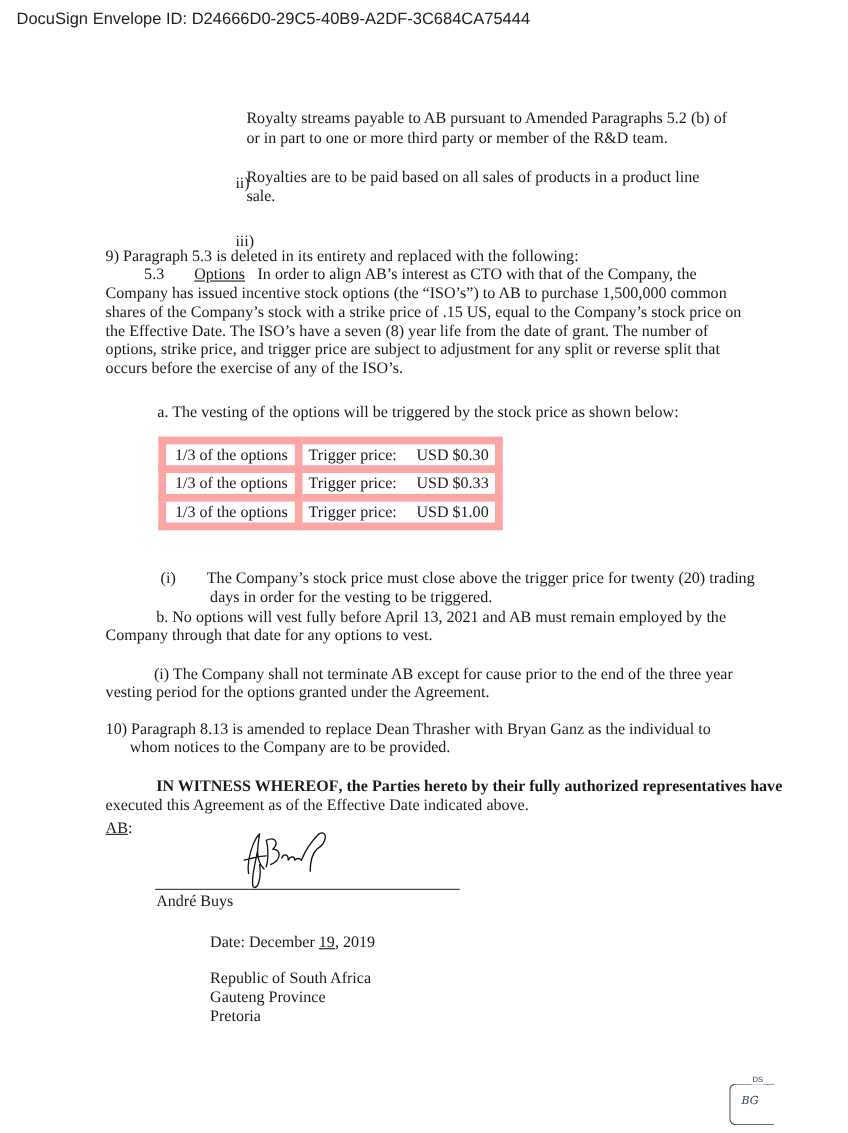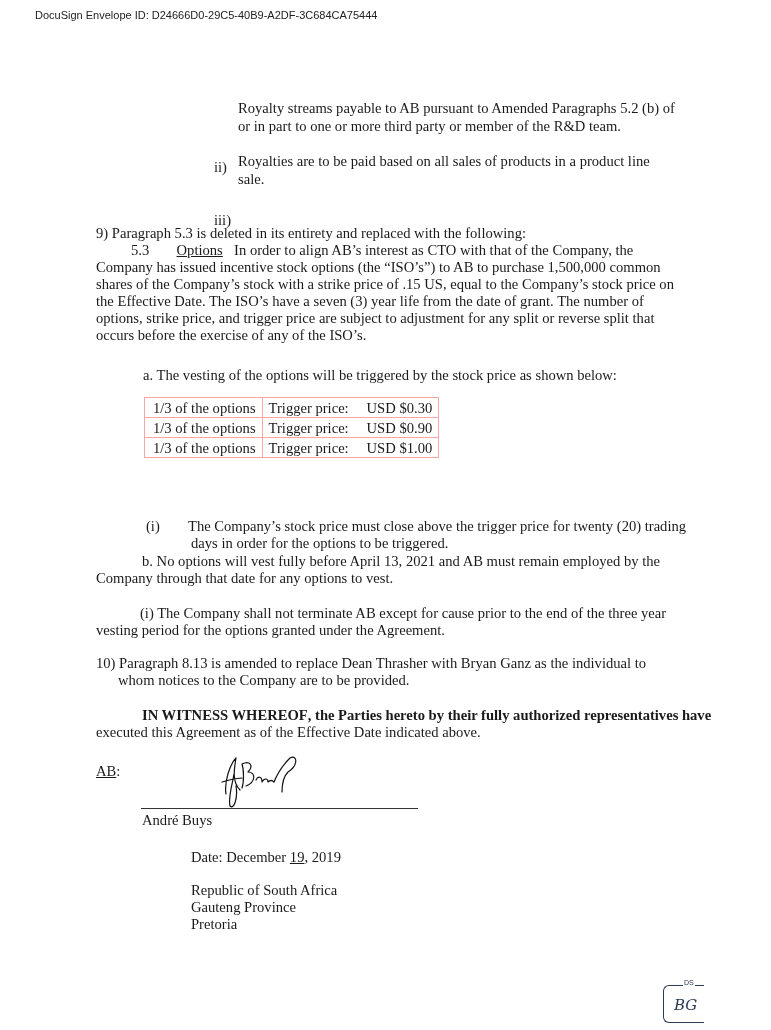--- a/index.html
+++ b/index.html
@@ -1,39 +1,39 @@
 <!DOCTYPE html>
 <html><head>
 <meta charset="utf-8">
 <style>
   html, body { margin: 0; padding: 0; background: #ffffff; }
   body { width: 771px; height: 1030px; position: relative; overflow: hidden;
          font-family: "Liberation Serif", serif; color: #1a1a1a; }
   .envelope { position: absolute; left: 15px; top: 9px; font-family: "Liberation Sans", sans-serif;
-              font-size: 11px; color: #222; letter-spacing: 0; margin-left: 20px; }
+              font-size: 15px; color: #222; letter-spacing: 0; }
   .serif { font-family: "Liberation Serif", serif; font-size: 14.6px; line-height: 17.5px; }
   .abs { position: absolute; }
   .sub-item { position: absolute; left: 214px; width: 520px; }
   .sub-item .num { position: absolute; left: 0; top: 17px; margin-top: 42px; }
-  .sub-item .txt { margin-left: 24px; display: block; }
+  .sub-item .txt { margin-left: 10px; display: block; }
   .line { position: absolute; white-space: nowrap; }
   u { text-decoration: underline; }
   table.vest { position: absolute; left: 144px; top: 397px; border-collapse: collapse; }
-  table.vest td { border: 1px solid #fca5a5; padding: 2px 6px 0 8px; font-size: 14.6px; line-height: 17px;
+  table.vest td { border: 7px solid #fca5a5; padding: 2px 6px 0 8px; font-size: 14.6px; line-height: 17px;
                   vertical-align: top; white-space: nowrap; }
   table.vest td.c2 { padding-left: 6px; margin-top: 20px; }
   table.vest td.c2 .lbl { display: inline-block; width: 98px; }
   .sigline { position: absolute; left: 141px; top: 808px; width: 277px; height: 1px; background: #333; }
   .ds-box { position: absolute; left: 663px; top: 985px; width: 40px; height: 36px;
             border-left: 1.5px solid #2b3a55; border-bottom: 1.5px solid #2b3a55; border-top: 1.5px solid #2b3a55;
             border-radius: 6px 0 0 6px; }
   .ds-label { position: absolute; left: 683px; top: 979px; font-family: "Liberation Sans", sans-serif;
               font-size: 7px; color: #2b3a55; background: #fff; padding: 0 1px; }
   .ds-initials { position: absolute; left: 674px; top: 996px; font-family: "DejaVu Serif", serif;
-                 font-style: italic; font-size: 15px; color: #2b3a55; }
+                 font-style: italic; font-size: 10px; color: #2b3a55; }
 </style>
 </head>
 <body>
 
 <div class="envelope">DocuSign Envelope ID: D24666D0-29C5-40B9-A2DF-3C684CA75444</div>
 
 <div class="sub-item serif" style="top:100px;">
   <span class="num">ii)</span>
   <span class="txt">Royalty streams payable to AB pursuant to Amended Paragraphs 5.2 (b) of</span>
   <span class="txt">or in part to one or more third party or member of the R&amp;D team.</span>
@@ -47,60 +47,60 @@
 <div class="line serif" style="left:96px; top:225px;">9)  Paragraph 5.3 is deleted in its entirety and replaced with the following:</div>
 <div class="line serif" style="left:131px; top:242px;">
   <span>5.3</span>
   <span style="display:inline-block; width:20px;"></span>
   <u>Options</u>
   <span style="display:inline-block; width:4px;"></span>
   <span>In order to align AB’s interest as CTO with that of the Company, the</span>
 </div>
 <div class="line serif" style="left:96px; top:259px;">Company has issued incentive stock options (the “ISO’s”) to AB to purchase 1,500,000 common</div>
 <div class="line serif" style="left:96px; top:276px;text-align:right;">shares of the Company’s stock with a strike price of .15 US, equal to the Company’s stock price on</div>
-<div class="line serif" style="left:96px; top:293px;">the Effective Date. The ISO’s have a seven (3) year life from the date of grant. The number of</div>
+<div class="line serif" style="left:96px; top:293px;">the Effective Date. The ISO’s have a seven (8) year life from the date of grant. The number of</div>
 <div class="line serif" style="left:96px; top:310px;">options, strike price, and trigger price are subject to adjustment for any split or reverse split that</div>
 <div class="line serif" style="left:96px; top:327px;">occurs before the exercise of any of the ISO’s.</div>
 
 <div class="line serif" style="left:143px; top:367px;">a. The vesting of the options will be triggered by the stock price as shown below:</div>
 
 <table class="vest serif">
   <tbody>
       <tr>
     <td>1/3 of the options</td>
     <td class="c2"><span class="lbl">Trigger price:</span><span>USD $0.30</span></td>
   </tr>
   <tr>
     <td>1/3 of the options</td>
-    <td class="c2"><span class="lbl">Trigger price:</span><span>USD $0.90</span></td>
+    <td class="c2"><span class="lbl">Trigger price:</span><span>USD $0.33</span></td>
   </tr>
   <tr>
     <td>1/3 of the options</td>
     <td class="c2"><span class="lbl">Trigger price:</span><span>USD $1.00</span></td>
   </tr>
 </tbody>
   </table>
 
 <div class="line serif" style="left:146px; top:518px;">(i)</div>
 <div class="line serif" style="left:188px; top:518px;">The Company’s stock price must close above the trigger price for twenty (20) trading</div>
-<div class="line serif" style="left:191px; top:535px;">days in order for the options to be triggered.</div>
+<div class="line serif" style="left:191px; top:535px;">days in order for the vesting to be triggered.</div>
 <div class="line serif" style="left:142px; top:553px;">b. No options will vest fully before April 13, 2021 and AB must remain employed by the</div>
 <div class="line serif" style="left:96px; top:570px;">Company through that date for any options to vest.</div>
 <div class="line serif" style="left:140px; top:605px;">(i) The Company shall  not terminate AB except for cause prior to the end of the three year</div>
 <div class="line serif" style="left:96px; top:622px;">vesting period for the options granted under the Agreement.</div>
 
 <div class="line serif" style="left:96px; top:655px;">10)   Paragraph 8.13 is amended to replace Dean Thrasher with Bryan Ganz as the individual to</div>
 <div class="line serif" style="left:118px; top:672px;">whom notices to the Company are to be provided.</div>
 
 <div class="line serif" style="left:142px; top:707px;font-weight:bold;">
   <b>IN WITNESS WHEREOF</b><span>, the Parties hereto by their fully authorized representatives have</span>
 </div>
 <div class="line serif" style="left:96px; top:724px;">executed this Agreement as of the Effective Date indicated above.</div>
 
-<div class="line serif" style="left:96px; top:763px;">
+<div class="line serif" style="left:96px; top:745px;">
   <u>AB</u><span>:</span>
 </div>
 
 <svg class="abs" style="left:212px; top:752px;" width="100" height="60" viewBox="0 0 100 60">
   <path d="M14 42 C 12 30, 18 12, 24 6 C 22 18, 20 30, 28 38 M10 30 C 18 28, 24 26, 30 26 M22 22 C 20 34, 16 46, 18 54 C 22 58, 26 46, 24 34 M30 12 C 32 18, 32 30, 30 36 M30 12 C 38 8, 42 14, 36 20 C 44 20, 44 30, 34 34 M44 28 C 46 24, 50 24, 50 30 C 52 26, 56 26, 56 30 C 58 28, 60 28, 62 30 M62 30 C 66 20, 72 12, 78 6 C 86 2, 86 14, 76 20 C 72 24, 70 32, 70 40" fill="none" stroke="#111" stroke-width="1.2" stroke-linecap="round" stroke-linejoin="round"></path>
 </svg>
 
 <div class="sigline"></div>
 <div class="line serif" style="left:142px; top:812px;">André Buys</div>
 

